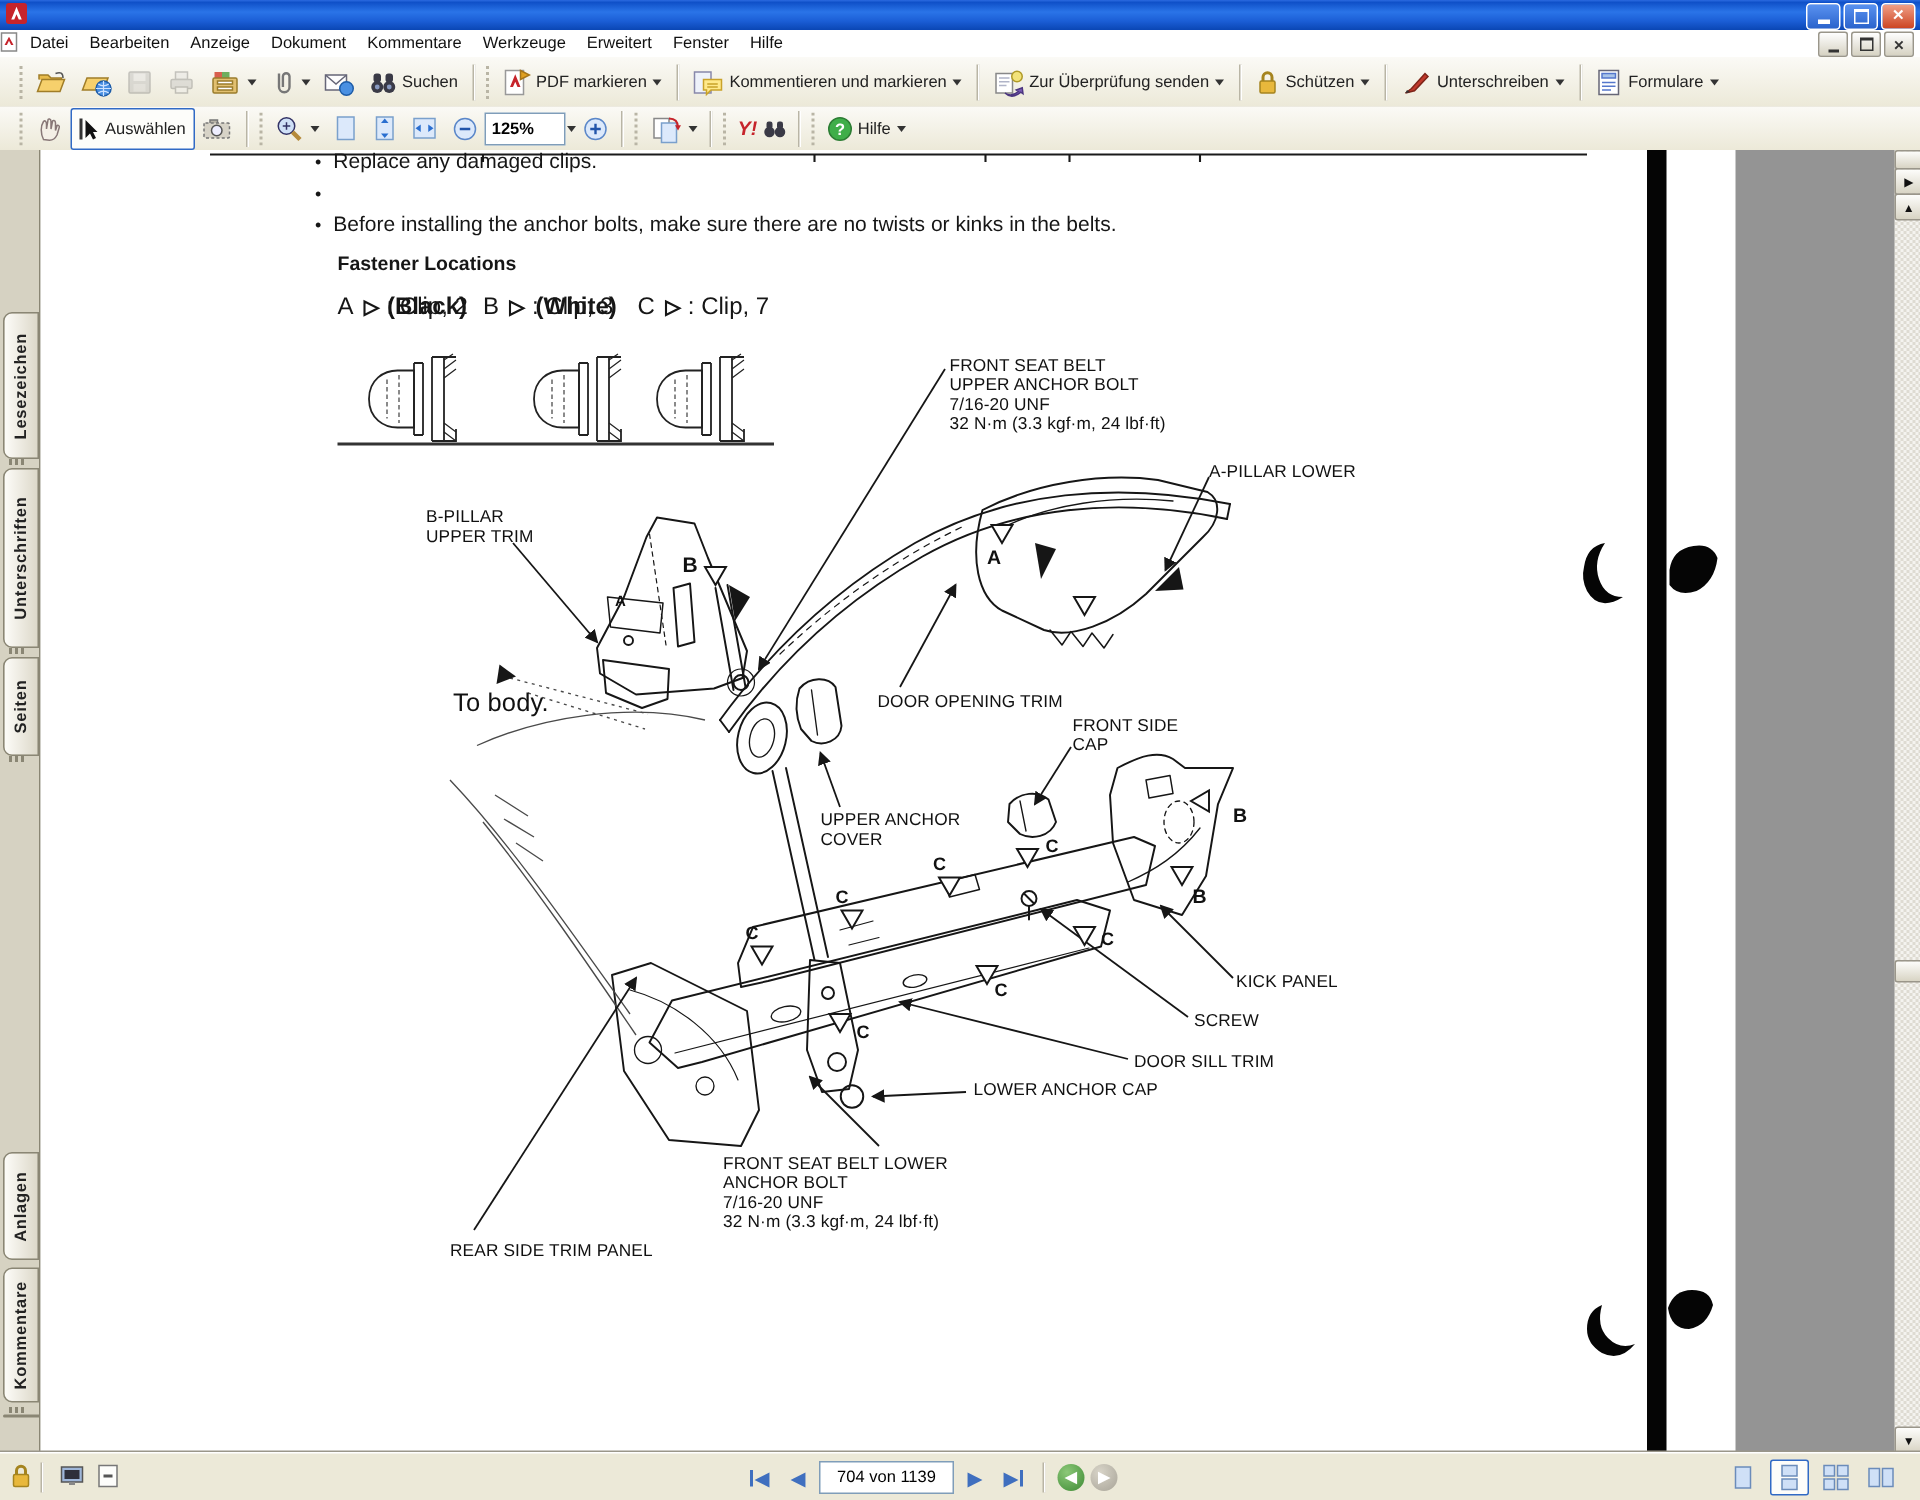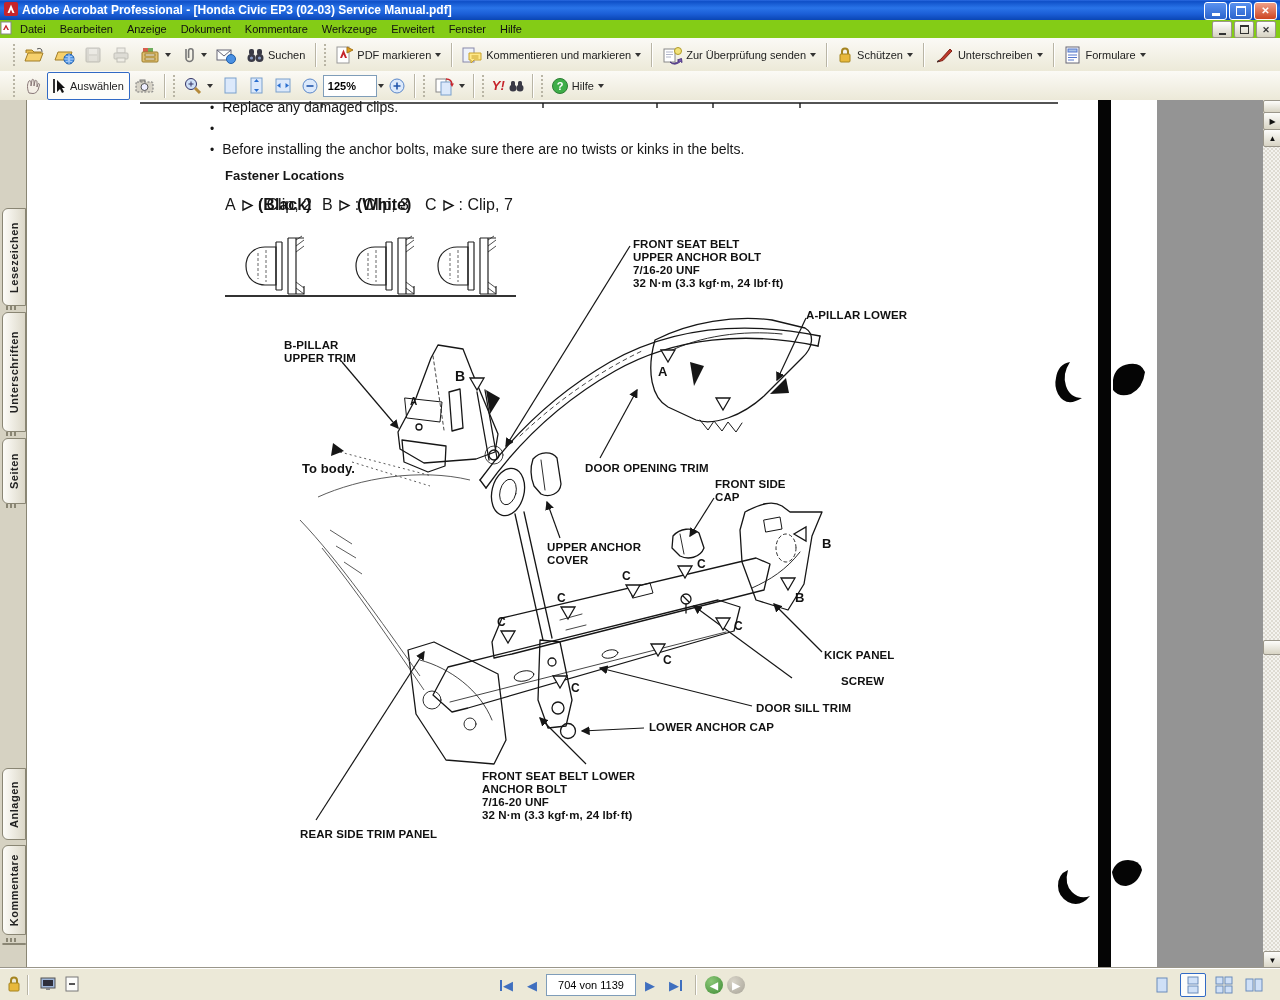--- a/index.html
+++ b/index.html
@@ -11,21 +11,21 @@
     display:flex;align-items:center;color:#fff;font-weight:bold;font-size:12px;}
   .titlebar .appicon{margin:0 4px;}
   .winbtns{position:absolute;right:3px;top:2px;display:flex;gap:2px;}
   .wbtn{width:21px;height:16px;border:1px solid #fff;border-radius:3px;
     background:linear-gradient(#5a92f0,#2a63cc);display:flex;align-items:center;justify-content:center;
     color:#fff;font-size:10px;font-weight:bold;line-height:1;}
   .wbtn.close{background:linear-gradient(#f0a088,#cc4422);}
   .glyph-min{width:8px;height:3px;background:#fff;margin-top:7px;}
   .glyph-rest{width:8px;height:7px;border:1px solid #fff;border-top:2px solid #fff;}
   
-  .menubar{position:absolute;left:0;top:20px;width:1280px;height:18px;background:#84cc16;
+  .menubar{position:absolute;left:0;top:20px;width:1280px;height:18px;background:#ffffff;
     border-bottom:1px solid #d8d4c4;display:flex;align-items:center;font-size:11px;color:#111;}
   .menubar .mitem{padding:2px 7px;}
   .mdibtns{position:absolute;right:4px;top:1px;display:flex;gap:2px;}
   .mbtn{width:18px;height:15px;border:1px solid #9a968a;border-radius:2px;
     background:linear-gradient(#fefefe,#d6d2c2);display:flex;align-items:center;justify-content:center;
     font-size:9px;color:#333;font-weight:bold;}
   .glyph-min2{width:7px;height:2px;background:#333;margin-top:8px;}
   .glyph-rest2{width:7px;height:6px;border:1px solid #333;border-top:2px solid #333;}
   
   .tb{position:absolute;left:0;width:1280px;background:linear-gradient(#fbfaf6,#ece9d8);
@@ -59,23 +59,23 @@
   .page{position:absolute;left:27px;top:100px;width:1130px;height:868px;background:#fff;}
   .art{position:absolute;left:0;top:0;width:1280px;height:1000px;pointer-events:none;}
   .doc-text{position:absolute;color:#161616;}
   .bullets{left:210px;top:97px;font-size:14px;line-height:20px;font-weight:500;}
   .bullets .b{display:flex;gap:8px;}
   .bullets .dot{font-size:12px;margin-top:1px;}
   .fhead{left:225px;top:168px;font-size:13px;font-weight:bold;}
   .leg{position:absolute;top:0;display:flex;align-items:center;gap:3px;white-space:nowrap;}
   .leg svg{margin:1px 1px 0 2px;}
   .legnote{position:absolute;top:15px;font-size:16px;font-weight:bold;}
-  .dlabel{position:absolute;font-size:11.5px;font-weight:bold;line-height:13px;color:#111;
+  .dlabel{position:absolute;font-size:11.5px;font-weight:normal;line-height:13px;color:#111;
     white-space:pre-line;letter-spacing:.1px;}
-  .dlabel.normal{font-weight:bold;font-size:13px;}
+  .dlabel.normal{font-weight:normal;font-size:17px;}
   .mk{position:absolute;font-size:13px;font-weight:bold;color:#111;}
   
   .vscroll{position:absolute;left:1263px;top:100px;width:17px;height:868px;
     background:repeating-conic-gradient(#f4f3ef 0% 25%, #dedbd2 0% 50%) 0 0/4px 4px;}
   .sbtn{position:absolute;left:0;width:17px;height:16px;border:1px solid #9a968a;border-radius:2px;
     background:linear-gradient(#fdfdfb,#d8d4c4);display:flex;align-items:center;justify-content:center;
     font-size:8px;color:#111;}
   .sthumb{position:absolute;left:0;width:17px;height:13px;border:1px solid #9a968a;border-radius:2px;
     background:linear-gradient(#fdfdfb,#d8d4c4);}
   
@@ -96,21 +96,20 @@
 
 <div id="app">
 
   <div class="titlebar">
     <span class="appicon">
       <svg width="14" height="14">
           <rect x="0" y="0" width="14" height="14" rx="2" fill="#c6242b"></rect>
           <polygon points="3.5,11 7,2.5 10.5,11 8.5,11 7,7.5 5.5,11" fill="#fff"></polygon>
         </svg>
     </span>
-    <span>Adobe Acrobat Professional - [Honda Civic EP3 (02-03) Service Manual.pdf]</span>
     <div class="winbtns">
       <div class="wbtn">
           <div class="glyph-min"></div>
         </div>
       <div class="wbtn">
           <div class="glyph-rest"></div>
         </div>
       <div class="wbtn close">✕</div>
     </div>
   </div>
@@ -572,21 +571,21 @@
   <div class="dlabel" style="left:806px;top:309px;">A-PILLAR LOWER</div>
   <div class="dlabel" style="left:284px;top:339px;">B-PILLAR
 UPPER TRIM</div>
   <div class="dlabel normal" style="left:302px;top:462px;">To body.</div>
   <div class="dlabel" style="left:585px;top:462px;">DOOR OPENING TRIM</div>
   <div class="dlabel" style="left:715px;top:478px;">FRONT SIDE
 CAP</div>
   <div class="dlabel" style="left:547px;top:541px;">UPPER ANCHOR
 COVER</div>
   <div class="dlabel" style="left:824px;top:649px;">KICK PANEL</div>
-  <div class="dlabel" style="left:796px;top:675px;margin-left:45px;">SCREW</div>
+  <div class="dlabel" style="left:796px;top:675px;">SCREW</div>
   <div class="dlabel" style="left:756px;top:702px;">DOOR SILL TRIM</div>
   <div class="dlabel" style="left:649px;top:721px;">LOWER ANCHOR CAP</div>
   <div class="dlabel" style="left:482px;top:770px;">FRONT SEAT BELT LOWER
 ANCHOR BOLT
 7/16-20 UNF
 32 N·m (3.3 kgf·m, 24 lbf·ft)</div>
   <div class="dlabel" style="left:300px;top:828px;text-align:right;">REAR SIDE TRIM PANEL</div>
 
   <span class="mk" style="left:658px;top:364px;">A</span>
   <span class="mk" style="left:410px;top:396px;font-size:10px;">A</span>

